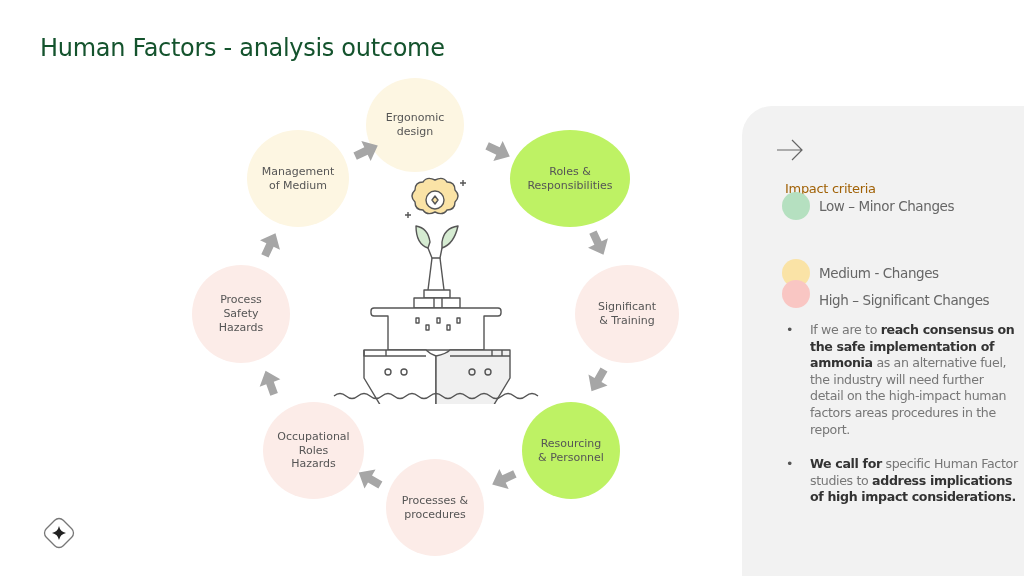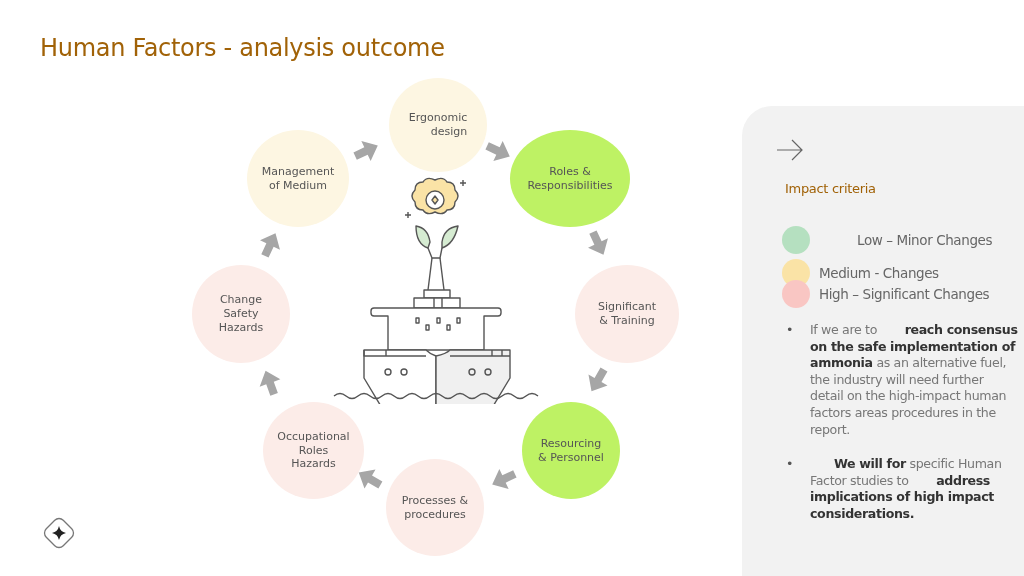--- a/index.html
+++ b/index.html
@@ -1,66 +1,66 @@
 <!DOCTYPE html>
 <html><head>
 <meta charset="utf-8">
 <style>
   * { box-sizing: border-box; margin: 0; padding: 0; }
   html, body { width: 1024px; height: 576px; overflow: hidden; background: #ffffff; }
   body { position: relative; font-family: "Liberation Sans", sans-serif; color: #555; }
 
-  .title { position: absolute; left: 40px; top: 34px; font-size: 27px; font-weight: 300; color: #a16207; letter-spacing: -0.3px; font-family: "DejaVu Sans", sans-serif; font-weight: normal; font-size: 24px; }
+  .title { position: absolute; left: 40px; top: 34px; font-size: 27px; font-weight: 300; color: #14532d; letter-spacing: -0.3px; font-family: "DejaVu Sans", sans-serif; font-weight: normal; font-size: 24px; }
 
   .node { position: absolute; border-radius: 50%; display: flex; align-items: center; justify-content: center; text-align: center; font-size: 11px; line-height: 1.25; color: #555; font-family: "DejaVu Sans", sans-serif; padding: 6px; }
   .node.medium { background: #fdf6e2; }
   .node.low { background: #bef264; }
   .node.high { background: #fcece8; }
 
   .arrow { position: absolute; width: 28px; height: 26px; }
 
   .panel { position: absolute; left: 742px; top: 106px; width: 290px; height: 480px; background: #f2f2f2; border-top-left-radius: 30px; }
   .panel-arrow { position: absolute; left: 776px; top: 138px; }
   .criteria-title { position: absolute; left: 785px; top: 181px; font-size: 13px; color: #a16207; font-family: "DejaVu Sans", sans-serif; letter-spacing: -0.3px; }
   .legend-item { position: absolute; left: 782px; display: flex; align-items: center; }
   .legend-dot { width: 28px; height: 28px; border-radius: 50%; margin-right: 9px; }
   .legend-label { font-size: 13.5px; color: #666; font-family: "DejaVu Sans", sans-serif; letter-spacing: -0.4px; }
 
   .bullets { position: absolute; left: 786px; top: 322px; width: 232px; font-family: "DejaVu Sans", sans-serif; font-size: 12.6px; line-height: 1.32; color: #777; letter-spacing: -0.35px; }
   .bullet { position: relative; padding-left: 24px; margin-bottom: 18px; }
   .bullet::before { content: "•"; position: absolute; left: 0; top: 0; color: #555; }
-  .bullet b { color: #333; font-weight: bold; margin-left: 24px; }
+  .bullet b { color: #333; font-weight: bold; }
 
   .logo { position: absolute; left: 40px; top: 514px; }
 </style>
 </head>
 <body>
 
 <div class="title">Human Factors - analysis outcome</div>
 
-<div class="node medium" style="left:389px; top:78px; width:98px; height:94px;text-align:right;">
+<div class="node medium" style="left:366px; top:78px; width:98px; height:94px;">
   <span><span>Ergonomic</span><br><span>design</span></span>
 </div>
 <div class="node low" style="left:510px; top:130px; width:120px; height:97px;">
   <span><span>Roles &amp;</span><br><span>Responsibilities</span></span>
 </div>
 <div class="node high" style="left:575px; top:265px; width:104px; height:98px;">
   <span><span>Significant</span><br><span>&amp; Training</span></span>
 </div>
 <div class="node low" style="left:522px; top:402px; width:98px; height:97px;">
   <span><span>Resourcing</span><br><span>&amp; Personnel</span></span>
 </div>
 <div class="node high" style="left:386px; top:459px; width:98px; height:97px;">
   <span><span>Processes &amp;</span><br><span>procedures</span></span>
 </div>
 <div class="node high" style="left:263px; top:402px; width:101px; height:97px;">
   <span><span>Occupational</span><br><span>Roles</span><br><span>Hazards</span></span>
 </div>
 <div class="node high" style="left:192px; top:265px; width:98px; height:98px;">
-  <span><span>Change</span><br><span>Safety</span><br><span>Hazards</span></span>
+  <span><span>Process</span><br><span>Safety</span><br><span>Hazards</span></span>
 </div>
 <div class="node medium" style="left:247px; top:130px; width:102px; height:97px;">
   <span><span>Management</span><br><span>of Medium</span></span>
 </div>
 
 <svg class="arrow" style="left:352px; top:138px;" viewBox="0 0 28 26">
     <polygon points="2,9 14,9 14,2 27,13 14,24 14,17 2,17" fill="#a6a6a6" transform="rotate(-25 14 13)"></polygon>
   </svg>
 <svg class="arrow" style="left:484px; top:138px;" viewBox="0 0 28 26">
     <polygon points="2,9 14,9 14,2 27,13 14,24 14,17 2,17" fill="#a6a6a6" transform="rotate(25 14 13)"></polygon>
@@ -121,38 +121,38 @@
     <path d="M4,224 q6,-5 12,0 t12,0 t12,0 t12,0 t12,0 t12,0 t12,0 t12,0 t12,0 t12,0 t12,0 t12,0 t12,0 t12,0 t12,0 t12,0 t12,0"></path>
   </g>
 </svg>
 
 <div class="panel"></div>
 <svg class="panel-arrow" width="28" height="24" viewBox="0 0 28 24">
   <path d="M1,12 h25 M16,2 l10,10 l-10,10" fill="none" stroke="#666" stroke-width="1.2"></path>
 </svg>
 <div class="criteria-title">Impact criteria</div>
 
-<div class="legend-item" style="top:226px;gap:38px;">
+<div class="legend-item" style="top:192px;">
   <span class="legend-dot" style="background:#b5e0c0;"></span>
   <span class="legend-label">Low – Minor Changes</span>
 </div>
 <div class="legend-item" style="top:259px;">
   <span class="legend-dot" style="background:#fae3a6;"></span>
   <span class="legend-label">Medium - Changes</span>
 </div>
-<div class="legend-item" style="top:280px;">
+<div class="legend-item" style="top:280px;align-items:flex-end;">
   <span class="legend-dot" style="background:#f9c6c3;"></span>
   <span class="legend-label">High – Significant Changes</span>
 </div>
 
 <div class="bullets">
   <div class="bullet">
     <span>If we are to </span><b>reach consensus on the safe implementation of ammonia</b><span> as an alternative fuel, the industry will need further detail on the high-impact human factors areas procedures in the report.</span>
   </div>
   <div class="bullet">
-    <b>We will for</b><span> specific Human Factor studies to </span><b>address implications of high impact considerations.</b>
+    <b>We call for</b><span> specific Human Factor studies to </span><b>address implications of high impact considerations.</b>
   </div>
 </div>
 
 <svg class="logo" width="38" height="38" viewBox="0 0 38 38">
   <rect x="7" y="7" width="24" height="24" rx="6" transform="rotate(45 19 19)" fill="none" stroke="#777" stroke-width="1.3"></rect>
   <path d="M19,12 q1.2,5.8 7,7 q-5.8,1.2 -7,7 q-1.2,-5.8 -7,-7 q5.8,-1.2 7,-7z" fill="#222"></path>
 </svg>
 
 </body></html>

